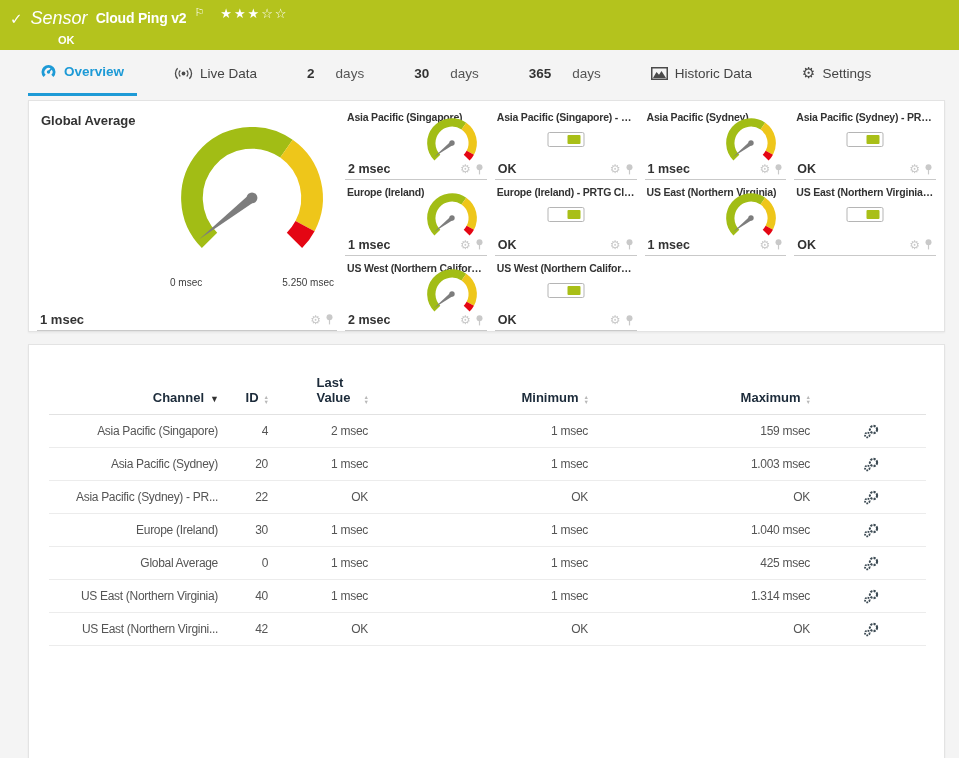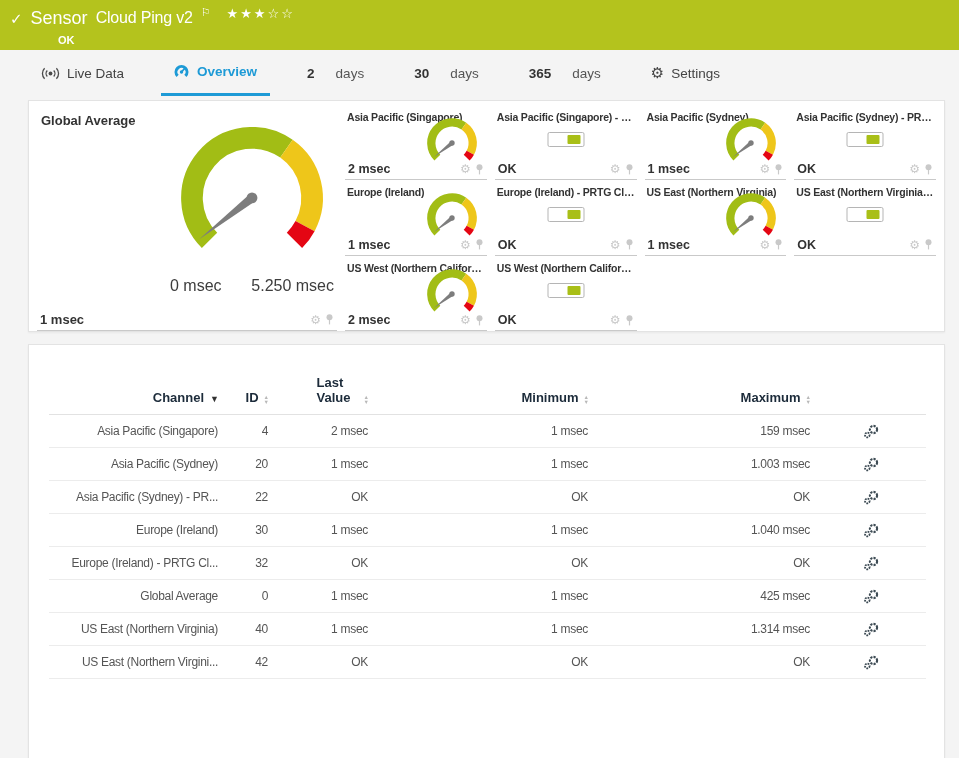--- a/index.html
+++ b/index.html
@@ -7,22 +7,22 @@
   body {
     width:959px; height:758px; overflow:hidden;
     background:#f4f4f4;
     font-family:"Liberation Sans","DejaVu Sans",sans-serif;
     color:#333;
   }
   
   .topbar { height:50px; background:#b4c31d; color:#fff; padding:5px 0 0 10px; }
   .topbar-line1 { display:flex; align-items:center; gap:8px; height:26px; }
   .check-icon { font-size:15px; font-weight:bold; line-height:1; }
-  .sensor-kind { font-size:18px; }
-  .sensor-title { font-weight:normal; font-size:16px; letter-spacing:-0.2px; }
+  .sensor-kind { font-style:italic; font-size:18px; }
+  .sensor-title { font-weight:bold; font-size:14px; letter-spacing:-0.2px; }
   .flag-icon { font-size:11px; align-self:flex-start; margin-top:1px; }
   .stars { font-size:13px; letter-spacing:2px; align-self:flex-start; margin-top:1px; margin-left:8px; }
   .status-ok { font-size:11px; font-weight:bold; margin:3px 0 0 48px; }
 
   
   .tabsbar { height:46px; display:flex; align-items:stretch; padding-left:28px; }
   .tab { display:flex; align-items:center; gap:7px; padding:0 13px; margin-right:24px;
          font-size:13.5px; color:#444; cursor:pointer; white-space:nowrap; }
   .tab b { color:#333; font-size:13.5px; }
   .tab .unit { color:#555; margin-left:14px; }
@@ -34,21 +34,21 @@
            margin-left:28px; margin-right:14px; }
 
   
   .gauges-panel { margin-top:4px; height:232px; padding:6px 8px 0 8px;
     display:grid; grid-template-columns:300px repeat(4,1fr);
     grid-template-rows:repeat(3,1fr); column-gap:8px; row-gap:2px; }
   .bigtile { grid-row:1/4; position:relative; border-bottom:1px solid #c9c9c9; }
   .bigtile-title { font-size:13px; font-weight:bold; color:#333; padding:6px 0 0 4px; }
   .big-gauge-wrap { position:absolute; top:20px; right:2px; width:166px; text-align:center; }
   .big-gauge { width:158px; height:128px; display:block; margin:0 auto; }
-  .scale-row { display:flex; justify-content:space-between; font-size:16px; color:#3d3d3d;
+  .scale-row { display:flex; justify-content:space-between; font-size:10px; color:#3d3d3d;
                margin-top:22px; padding:0 1px; }
   .bigtile-footer, .tile-footer { position:absolute; bottom:3px; left:3px; right:3px;
     display:flex; justify-content:space-between; align-items:center; }
   .tile-value { font-size:12.5px; font-weight:bold; color:#333; }
   .tile-icons { display:flex; gap:4px; align-items:center; color:#c9c9c9; }
   .gear-glyph { font-size:12px; line-height:1; font-family:"DejaVu Sans",sans-serif; }
 
   .tile { position:relative; border-bottom:1px solid #c9c9c9; overflow:hidden; }
   .tile-title { font-size:10.5px; font-weight:bold; color:#333; letter-spacing:-0.2px;
     padding:4px 2px 0 2px; white-space:nowrap; overflow:hidden; text-overflow:ellipsis; }
@@ -82,49 +82,56 @@
     <span class="check-icon">✓</span>
     <span class="sensor-kind">Sensor</span>
     <span class="sensor-title">Cloud Ping v2</span>
     <span class="flag-icon">⚐</span>
     <span class="stars">★★★☆☆</span>
   </div>
   <div class="status-ok">OK</div>
 </div>
 
 <div class="tabsbar">
+  <div class="tab active">
+    <svg width="16" height="15" viewBox="0 0 16 15">
+      <path d="M3.61 11.89 A5.5 5.5 0 1 1 11.39 11.89" fill="none" stroke="#1d9ad6" stroke-width="3"></path>
+      <line x1="6.8" y1="8.8" x2="11.4" y2="3.6" stroke="#1d9ad6" stroke-width="1.7"></line>
+      <circle cx="7.5" cy="8" r="1.7" fill="#1d9ad6"></circle>
+    </svg>
+    <span>Overview</span>
+  </div>
   <div class="tab">
     <svg width="19" height="13" viewBox="0 0 19 13">
       <circle cx="9.5" cy="6.5" r="1.9" fill="#4a4a4a"></circle>
       <path d="M6.3 3.5 A4.3 4.3 0 0 0 6.3 9.5" fill="none" stroke="#4a4a4a" stroke-width="1.3"></path>
       <path d="M3.6 1.2 A7.6 7.6 0 0 0 3.6 11.8" fill="none" stroke="#4a4a4a" stroke-width="1.3"></path>
       <path d="M12.7 3.5 A4.3 4.3 0 0 1 12.7 9.5" fill="none" stroke="#4a4a4a" stroke-width="1.3"></path>
       <path d="M15.4 1.2 A7.6 7.6 0 0 1 15.4 11.8" fill="none" stroke="#4a4a4a" stroke-width="1.3"></path>
     </svg>
     <span>Live Data</span>
   </div>
-  <div class="tab active">
-    <svg width="16" height="15" viewBox="0 0 16 15">
-      <path d="M3.61 11.89 A5.5 5.5 0 1 1 11.39 11.89" fill="none" stroke="#1d9ad6" stroke-width="3"></path>
-      <line x1="6.8" y1="8.8" x2="11.4" y2="3.6" stroke="#1d9ad6" stroke-width="1.7"></line>
-      <circle cx="7.5" cy="8" r="1.7" fill="#1d9ad6"></circle>
-    </svg>
-    <span>Overview</span>
-  </div>
   <div class="tab">
     <b>2</b>
       <span class="unit">days</span>
   </div>
   <div class="tab">
     <b>30</b>
       <span class="unit">days</span>
   </div>
   <div class="tab">
     <b>365</b>
       <span class="unit">days</span>
+  </div>
+  <div class="tab">
+    <svg width="17" height="13" viewBox="0 0 17 13">
+      <rect x="0.75" y="0.75" width="15.5" height="11.5" fill="none" stroke="#4a4a4a" stroke-width="1.5"></rect>
+      <path d="M2 11 L5.5 5 L8 7.8 L10.5 4 L15 11 Z" fill="#4a4a4a"></path>
+    </svg>
+    <span>Historic Data</span>
   </div>
   <div class="tab">
     <span class="glyph">⚙</span>
     <span>Settings</span>
   </div>
 </div>
 
 <div class="panel gauges-panel">
 
   <div class="bigtile">
@@ -414,31 +421,20 @@
         <td class="c-right">30</td>
         <td class="c-right">1 msec</td>
         <td class="c-right">1 msec</td>
         <td class="c-right">1.040 msec</td>
         <td class="c-action"><svg class="gears-svg" width="17" height="15" viewBox="0 0 17 15">
               <circle cx="10.5" cy="5.5" r="3.6" fill="none" stroke="#3d4b54" stroke-width="2.1" stroke-dasharray="2.2 1.1"></circle>
               <circle cx="4.3" cy="11" r="2.3" fill="none" stroke="#3d4b54" stroke-width="1.8" stroke-dasharray="1.6 0.9"></circle>
             </svg></td>
       </tr>
       <tr>
-        <td class="c-channel">Europe (Ireland) - PRTG Cl...</td>
-        <td class="c-right">32</td>
-        <td class="c-right">OK</td>
-        <td class="c-right">OK</td>
-        <td class="c-right">OK</td>
-        <td class="c-action"><svg class="gears-svg" width="17" height="15" viewBox="0 0 17 15">
-              <circle cx="10.5" cy="5.5" r="3.6" fill="none" stroke="#3d4b54" stroke-width="2.1" stroke-dasharray="2.2 1.1"></circle>
-              <circle cx="4.3" cy="11" r="2.3" fill="none" stroke="#3d4b54" stroke-width="1.8" stroke-dasharray="1.6 0.9"></circle>
-            </svg></td>
-      </tr>
-      <tr>
         <td class="c-channel">Global Average</td>
         <td class="c-right">0</td>
         <td class="c-right">1 msec</td>
         <td class="c-right">1 msec</td>
         <td class="c-right">425 msec</td>
         <td class="c-action"><svg class="gears-svg" width="17" height="15" viewBox="0 0 17 15">
               <circle cx="10.5" cy="5.5" r="3.6" fill="none" stroke="#3d4b54" stroke-width="2.1" stroke-dasharray="2.2 1.1"></circle>
               <circle cx="4.3" cy="11" r="2.3" fill="none" stroke="#3d4b54" stroke-width="1.8" stroke-dasharray="1.6 0.9"></circle>
             </svg></td>
       </tr>

